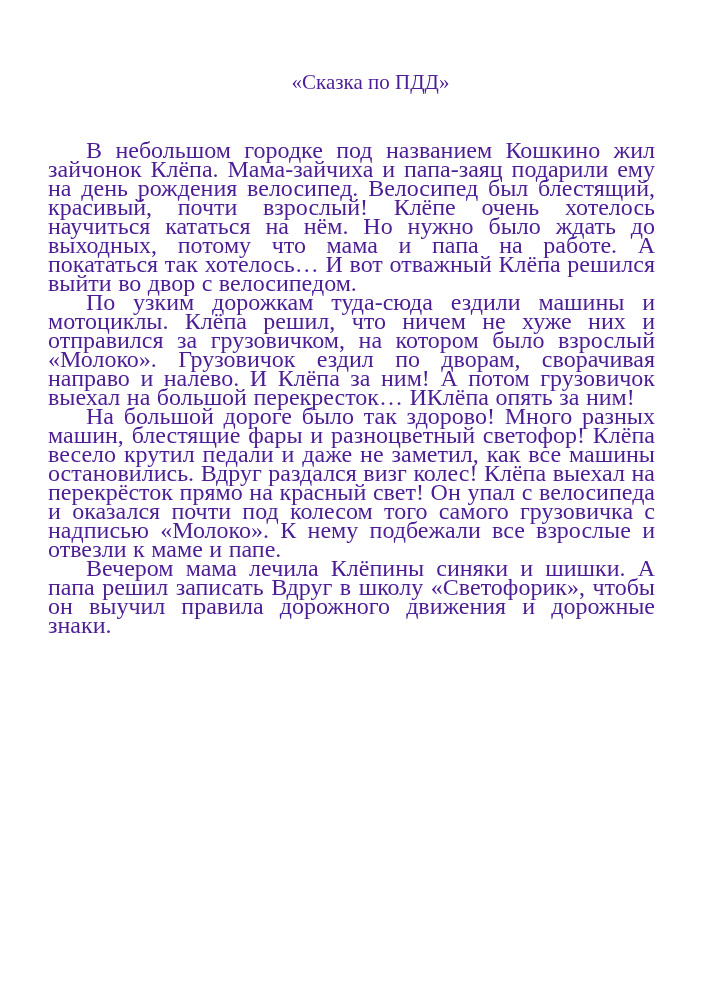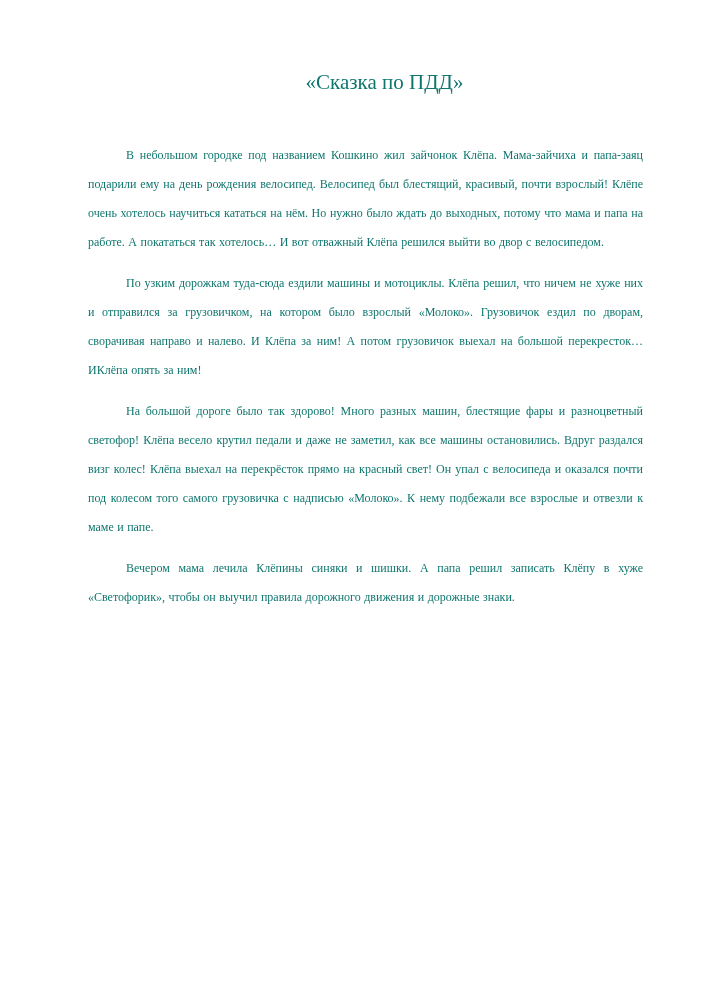--- a/index.html
+++ b/index.html
@@ -7,48 +7,48 @@
     padding: 0;
     background: #ffffff;
   }
   .page {
     position: relative;
     width: 707px;
     height: 1000px;
     margin: 0;
     background: #ffffff;
     box-sizing: border-box;
-    padding: 66px 52px 0 76px;
+    padding: 66px 52px 0 48px;
     font-family: "Liberation Serif", "DejaVu Serif", serif;
-    color: #0f766e;
+    color: #4c1d95;
     overflow: hidden;
   }
   .doc-title {
     font-size: 21px;
     font-weight: normal;
     line-height: 33px;
     text-align: center;
     text-indent: 38px; 
     margin: 0 0 42px 0;
   }
   .doc-para {
-    font-size: 12px;
-    line-height: 29px;
+    font-size: 24px;
+    line-height: 19px;
     text-align: justify;
     text-indent: 38px;
-    margin: 12px;
+    margin: 0;
     word-spacing: 0.5px;
   }
 </style>
 </head>
 <body>
 
 <div class="page">
   <h1 class="doc-title">«Сказка по ПДД»</h1>
 
   <p class="doc-para">В небольшом городке под названием  Кошкино жил зайчонок Клёпа. Мама-зайчиха и папа-заяц подарили ему на день рождения велосипед. Велосипед был блестящий, красивый, почти взрослый! Клёпе очень хотелось научиться кататься на нём. Но нужно было ждать до выходных, потому что мама и папа на работе. А покататься так хотелось… И вот отважный Клёпа решился выйти во двор с велосипедом.</p>
 
   <p class="doc-para">По узким дорожкам туда-сюда ездили машины и мотоциклы. Клёпа решил, что ничем не хуже них и отправился за грузовичком, на котором было взрослый «Молоко». Грузовичок ездил по дворам, сворачивая направо и налево. И Клёпа за ним! А потом грузовичок выехал на большой перекресток… ИКлёпа опять за ним!</p>
 
   <p class="doc-para">На  большой дороге было так здорово! Много разных машин, блестящие фары и разноцветный светофор! Клёпа весело крутил педали и даже не заметил, как все машины остановились. Вдруг раздался визг колес! Клёпа выехал на перекрёсток прямо на красный свет! Он упал с велосипеда и оказался почти под колесом того самого грузовичка с надписью «Молоко». К нему подбежали все взрослые и отвезли к маме и папе.</p>
 
-  <p class="doc-para">Вечером мама лечила Клёпины синяки и шишки. А папа решил записать Клёпу в хуже «Светофорик», чтобы он выучил правила дорожного движения и дорожные знаки.</p>
+  <p class="doc-para">Вечером мама лечила Клёпины синяки и шишки. А папа решил записать Вдруг в школу «Светофорик», чтобы он выучил правила дорожного движения и дорожные знаки.</p>
 </div>
 
 </body></html>

